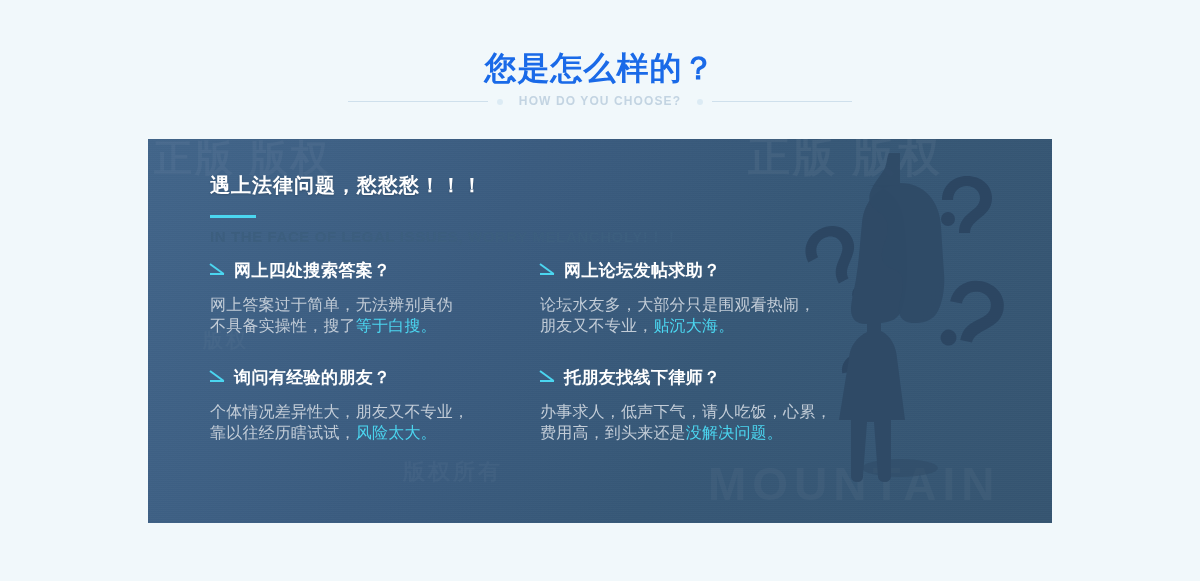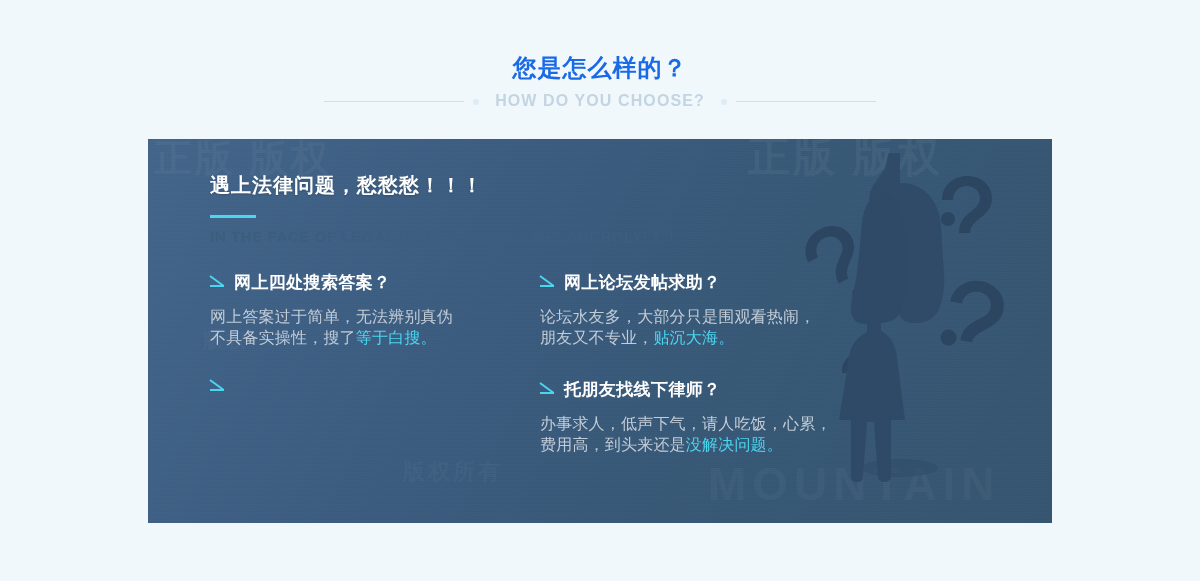--- a/index.html
+++ b/index.html
@@ -22,39 +22,39 @@
     top: 0;
     width: 1200px;
     height: 139px;
   }
   .sec-title {
     position: absolute;
     top: 50px;
     left: 0;
     width: 1200px;
     text-align: center;
-    font-size: 24px;
+    font-size: 32px;
     font-weight: bold;
     color: #1a6ae8;
     letter-spacing: 1px;
     line-height: 36px;
     white-space: nowrap;
   }
   .sec-sub-wrap {
     position: absolute;
     top: 91px;
     left: 0;
     width: 1200px;
     height: 20px;
     display: flex;
     align-items: center;
     justify-content: center;
   }
   .sec-sub {
-    font-size: 16px;
+    font-size: 12px;
     font-weight: bold;
     color: #c3d4e2;
     letter-spacing: 1.1px;
     white-space: nowrap;
     padding: 0 16px;
     line-height: 20px;
   }
   .rule {
     position: relative;
     width: 155px;
@@ -145,21 +145,21 @@
     color: #3c5e7e;
     letter-spacing: 0.6px;
     line-height: 20px;
     white-space: nowrap;
   }
 
   
   .items {
     position: absolute;
     left: 62px;
-    top: 132px;
+    top: 120px;
     width: 700px;
   }
   .item-row {
     display: flex;
   }
   .item-row + .item-row { margin-top: 30px; }
   .item {
     width: 330px;
     flex: 0 0 auto;
   }
@@ -284,20 +284,25 @@
       </div>
     </div>
 
     <div class="item-row">
       <div class="item">
         <div class="item-title">
           <span class="slash-icon">
               <i></i>
               <b></b>
             </span>
+          <span>询问有经验的朋友？</span>
+        </div>
+        <div class="item-desc">
+          <span>个体情况差异性大，朋友又不专业，</span><br>
+          <span>靠以往经历瞎试试，</span><span class="hl">风险太大。</span>
         </div>
       </div>
       <div class="item">
         <div class="item-title">
           <span class="slash-icon">
               <i></i>
               <b></b>
             </span>
           <span>托朋友找线下律师？</span>
         </div>

